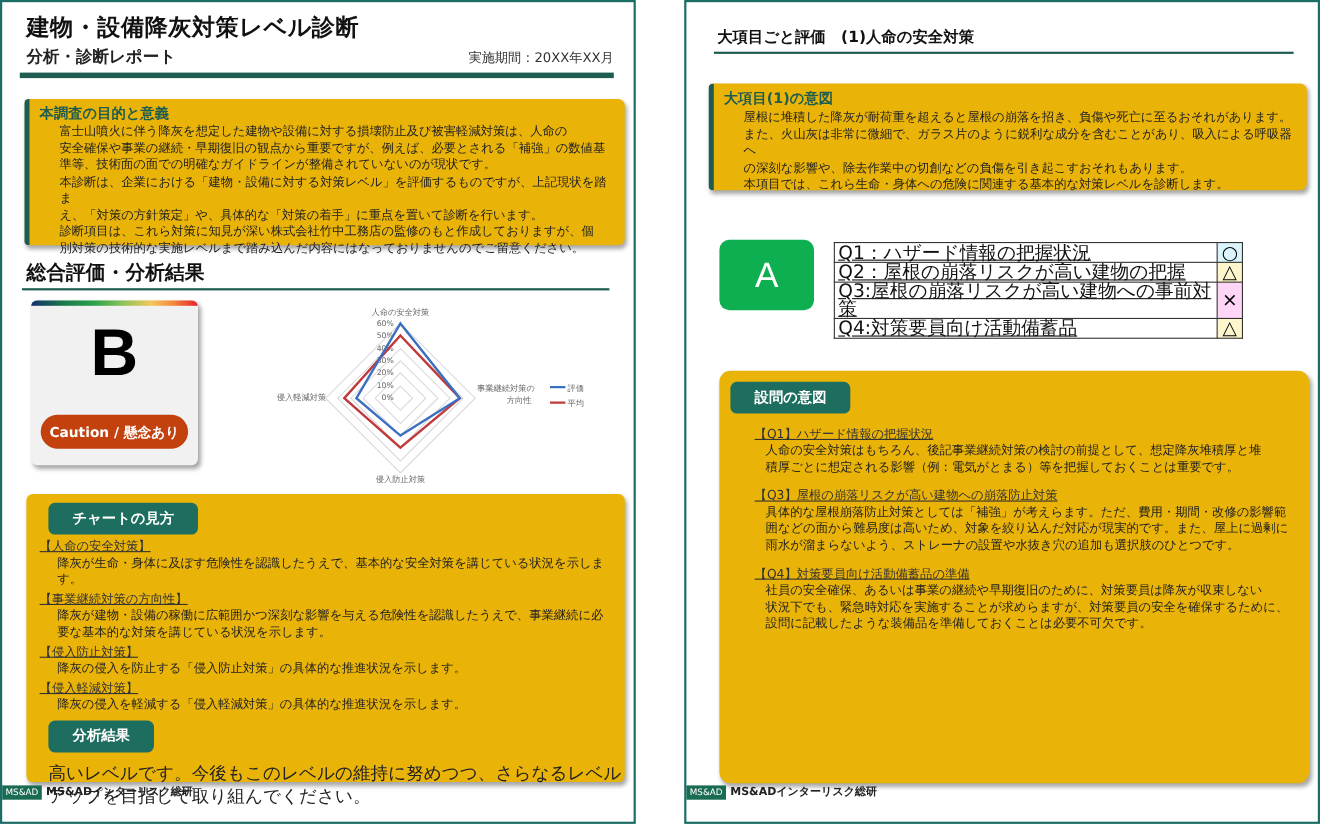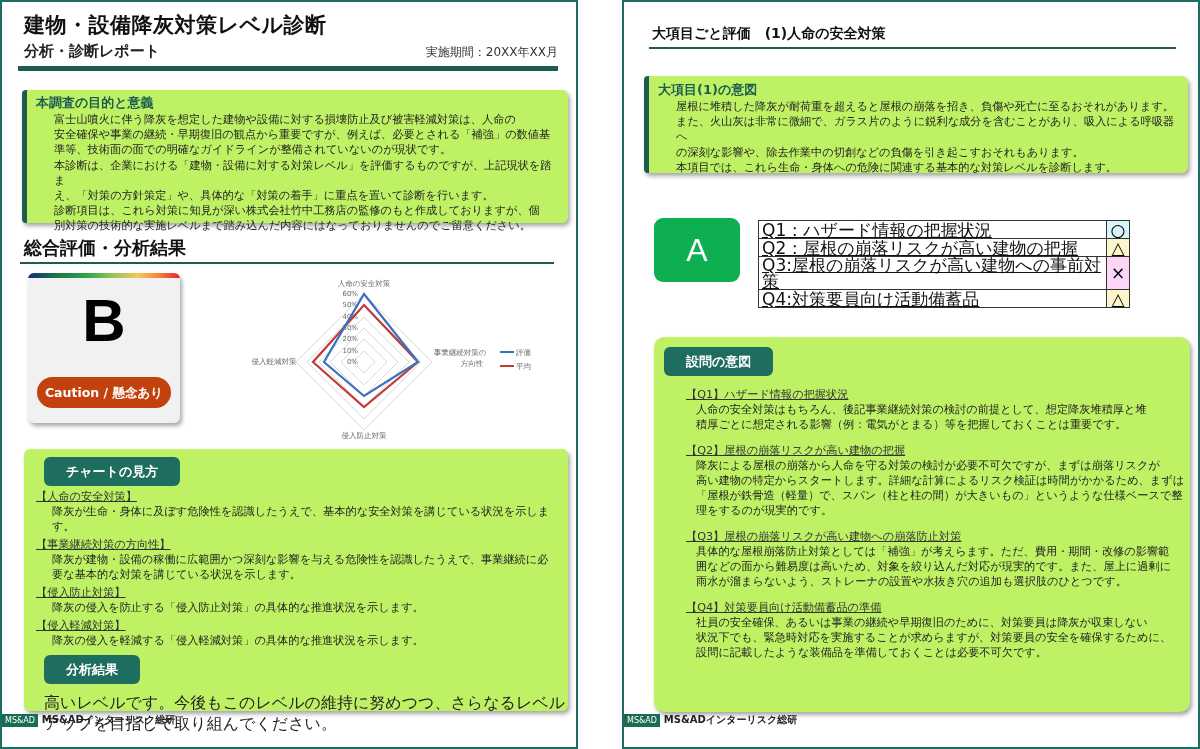--- a/index.html
+++ b/index.html
@@ -9,21 +9,21 @@
   .page { position: absolute; top: 0; height: 749px; border: 2px solid #1c6e65; background: #fff; }
   .page.left { left: 0; width: 578px; }
   .page.right { left: 622px; width: 578px; }
 
   
   .title { position: absolute; left: 22px; top: 9px; font-size: 21px; font-weight: bold; color: #111; letter-spacing: 0.5px; }
   .subtitle { position: absolute; left: 22px; top: 40px; font-size: 15px; font-weight: bold; color: #222; }
   .period { position: absolute; right: 18px; top: 42px; font-size: 12px; color: #333; }
   .title-rule { position: absolute; left: 16px; right: 18px; top: 64px; height: 5px; background: #1f5c50; }
 
-  .card { position: absolute; background: #bef264; border-radius: 6px; box-shadow: 2px 3px 4px rgba(0,0,0,0.35); }
+  .card { position: absolute; background: #eab308; border-radius: 6px; box-shadow: 2px 3px 4px rgba(0,0,0,0.35); }
   .card.accent-left { border-left: 5px solid #1f5c50; border-radius: 4px 6px 6px 4px; }
 
   .purpose { left: 20px; top: 88px; width: 546px; height: 133px; padding: 4px 10px 0 9px; }
   .card-heading { font-size: 13px; font-weight: bold; color: #1f5c50; }
   .para { font-size: 11.2px; line-height: 15.2px; color: #222; padding-left: 18px; }
 
   .section-title { position: absolute; left: 22px; top: 234px; font-size: 18px; font-weight: bold; color: #111; }
   .section-rule { position: absolute; left: 18px; right: 22px; top: 260px; height: 2px; background: #1f5c50; }
 
   .grade-card { position: absolute; left: 26px; top: 271px; width: 152px; height: 150px; background: #f1f1f1; border-radius: 6px; box-shadow: 2px 3px 4px rgba(0,0,0,0.35); overflow: hidden; }
@@ -197,29 +197,20 @@
     <div class="pill">設問の意図</div>
 
     <div class="qblock">
       <div class="item-head">【Q1】ハザード情報の把握状況</div>
       <div class="item-body">
         <div>人命の安全対策はもちろん、後記事業継続対策の検討の前提として、想定降灰堆積厚と堆</div>
         <div>積厚ごとに想定される影響（例：電気がとまる）等を把握しておくことは重要です。</div>
       </div>
     </div>
 
-    <div class="qblock">
-      <div class="item-head">【Q2】屋根の崩落リスクが高い建物の把握</div>
-      <div class="item-body">
-        <div>降灰による屋根の崩落から人命を守る対策の検討が必要不可欠ですが、まずは崩落リスクが</div>
-        <div>高い建物の特定からスタートします。詳細な計算によるリスク検証は時間がかかるため、まずは</div>
-        <div>「屋根が鉄骨造（軽量）で、スパン（柱と柱の間）が大きいもの」というような仕様ベースで整</div>
-        <div>理をするのが現実的です。</div>
-      </div>
-    </div>
 
     <div class="qblock">
       <div class="item-head">【Q3】屋根の崩落リスクが高い建物への崩落防止対策</div>
       <div class="item-body">
         <div>具体的な屋根崩落防止対策としては「補強」が考えらます。ただ、費用・期間・改修の影響範</div>
         <div>囲などの面から難易度は高いため、対象を絞り込んだ対応が現実的です。また、屋上に過剰に</div>
         <div>雨水が溜まらないよう、ストレーナの設置や水抜き穴の追加も選択肢のひとつです。</div>
       </div>
     </div>
 

